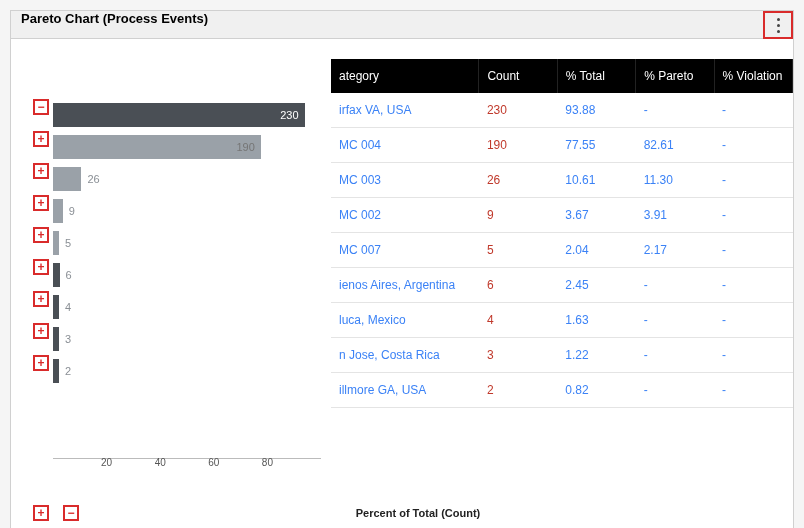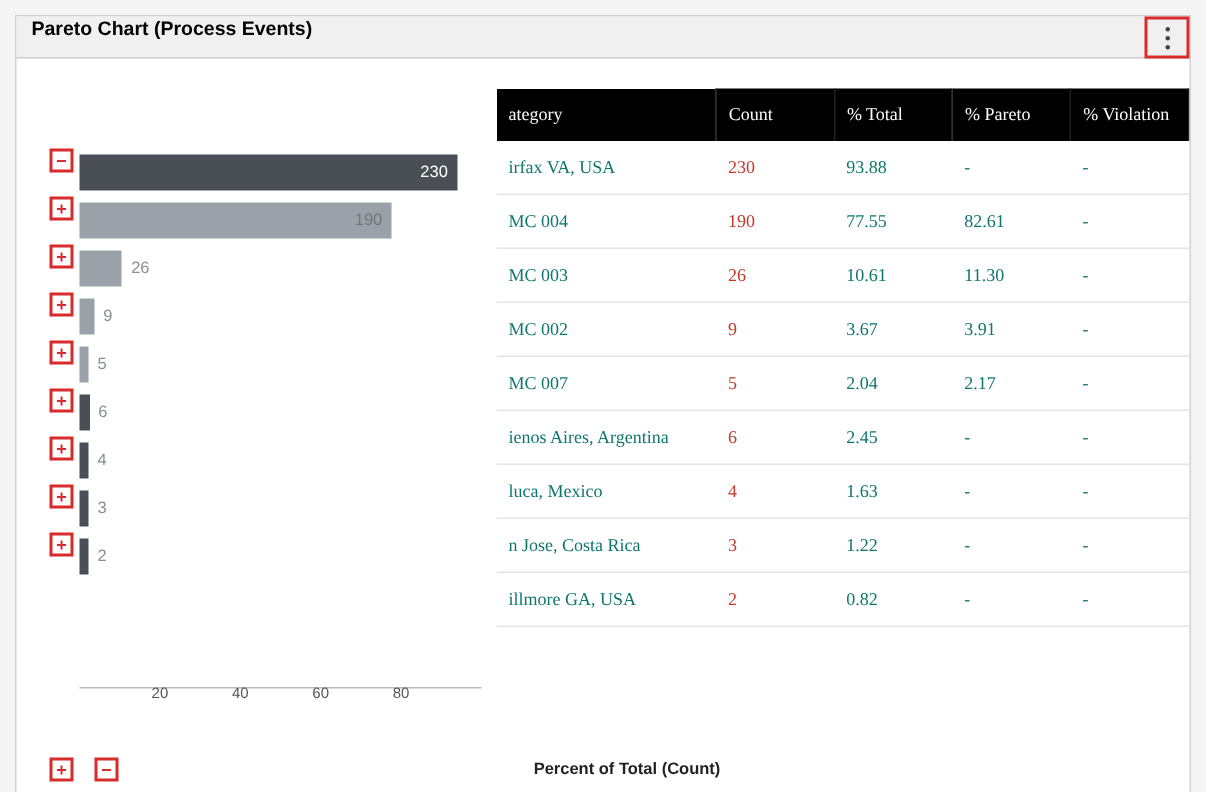--- a/index.html
+++ b/index.html
@@ -154,34 +154,33 @@
   .table-wrap {
     flex:1;
     position:relative;
     padding-top: 20px;
     overflow:hidden;
   }
   table {
     border-collapse: collapse;
     width: 100%;
     font-size: 12px;
-    font-family: Liberation Serif, serif;
   }
   thead th {
     background:#000;
     color:#fff;
     font-weight: normal;
     text-align:left;
     padding: 10px 8px;
     border-right: 1px solid #222;
   }
   tbody td {
     border-bottom: 1px solid #e4e4e4;
     padding: 10px 8px;
-    color:#0f766e;
+    color:#3b82f6;
   }
   tbody td.count { color:#c0392b; }
   .cat-col { width: 130px; overflow:hidden; white-space:nowrap;}
   .num-col { width: 70px; }
 </style>
 </head>
 <body>
 
 <div class="panel">
 

